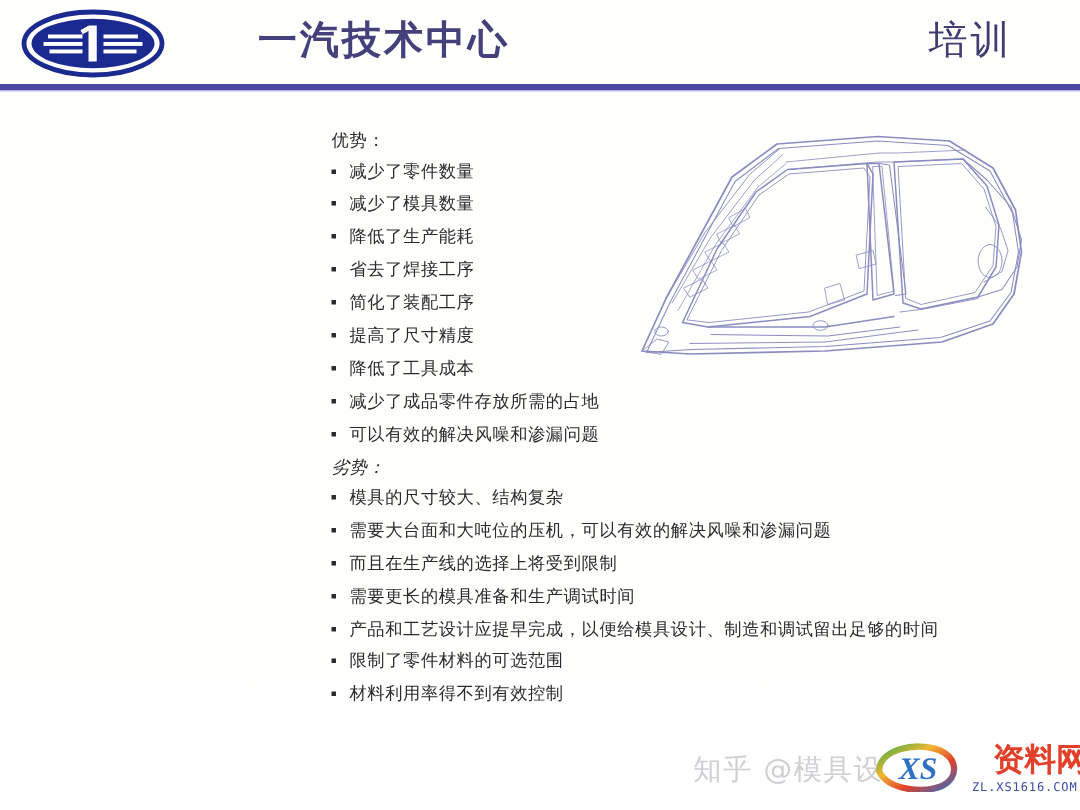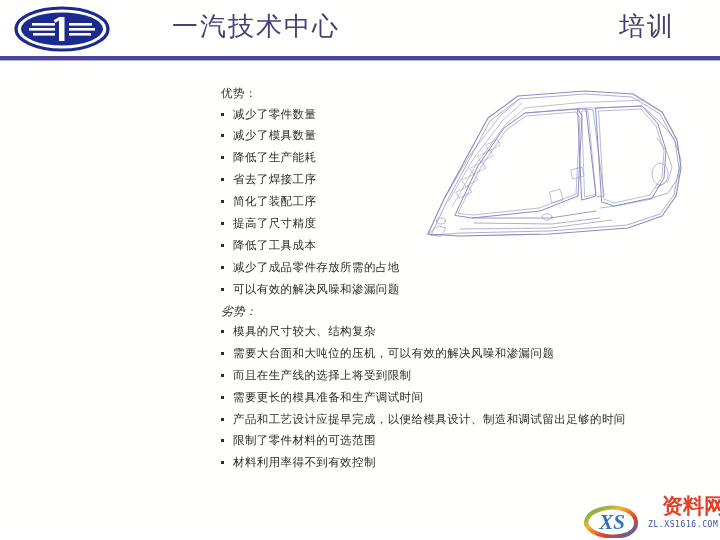--- a/index.html
+++ b/index.html
@@ -42,21 +42,21 @@
   .logo-wrap svg { display: block; }
 
   .hdr-cn {
     position: absolute;
     left: 172px;
     top: 9px;
     font-family: "DejaVu Sans", "Liberation Sans", sans-serif;
     font-size: 26px;
     letter-spacing: 2px;
     color: #453f7a;
-    font-weight: 400;
+    font-weight: 700;
     white-space: nowrap;
   }
   .hdr-en {
     position: absolute;
     left: 367px;
     top: 9px;
     font-family: "Liberation Sans", "DejaVu Sans", sans-serif;
     font-size: 26px;
     font-weight: bold;
     letter-spacing: 0.5px;
@@ -163,21 +163,21 @@
   }
   .wm-logo {
     position: absolute;
     left: 118px;
     top: 2px;
     width: 140px;
     height: 44px;
   }
   .wm-xs {
     position: absolute;
-    left: 0; top: 10px;
+    left: 0; top: 0;
     width: 64px; height: 34px;
   }
   .wm-brand {
     position: absolute;
     left: 66px;
     top: 2px;
     font-size: 21px;
     font-weight: bold;
     color: #e2402a;
     letter-spacing: 0px;
@@ -299,20 +299,21 @@
       <li>需要大台面和大吨位的压机，可以有效的解决风噪和渗漏问题</li>
       <li>而且在生产线的选择上将受到限制</li>
       <li>需要更长的模具准备和生产调试时间</li>
       <li>产品和工艺设计应提早完成，以便给模具设计、制造和调试留出足够的时间</li>
       <li>限制了零件材料的可选范围</li>
       <li>材料利用率得不到有效控制</li>
     </ul>
   </div>
 
   <div class="watermark">
+    <div class="wm-text">知乎 @模具设</div>
 
     <div class="wm-logo">
       <div class="wm-xs">
         <svg width="64" height="34" viewBox="0 0 64 34" xmlns="http://www.w3.org/2000/svg">
           <defs>
             <linearGradient id="swoosh" x1="0" y1="0" x2="1" y2="1">
               <stop offset="0%" stop-color="#3fae49"></stop>
               <stop offset="35%" stop-color="#f2b632"></stop>
               <stop offset="65%" stop-color="#e2402a"></stop>
               <stop offset="100%" stop-color="#2f6fc4"></stop>

